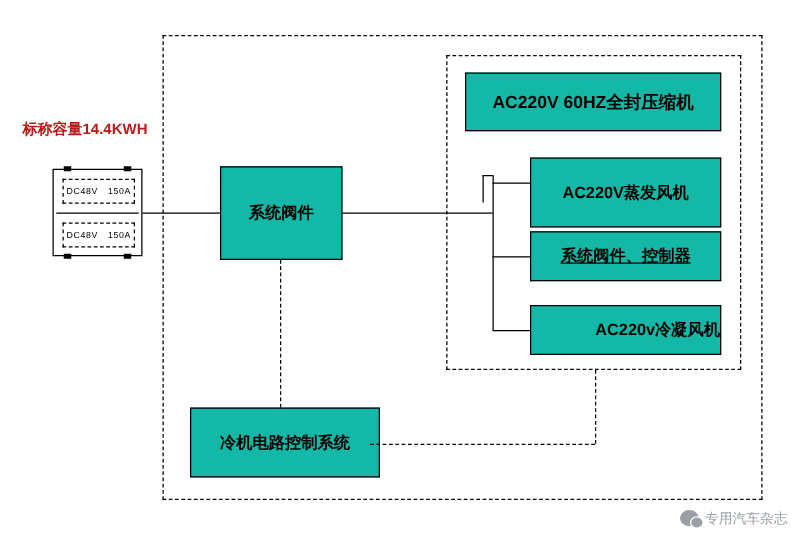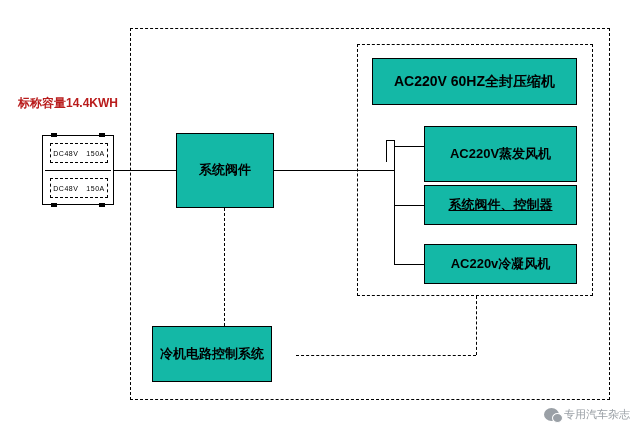--- a/index.html
+++ b/index.html
@@ -163,32 +163,32 @@
   </div>
 
   <div class="box" style="left:424px; top:126px; width:153px; height:56px;">
     <span class="mid-text">AC220V蒸发风机</span>
   </div>
 
   <div class="box" style="left:424px; top:185px; width:153px; height:40px;text-decoration:underline;">
     <span class="mid-text">系统阀件、控制器</span>
   </div>
 
-  <div class="box" style="left:424px; top:244px; width:153px; height:40px;">
+  <div class="box" style="left:424px; top:244px; width:153px; height:40px;justify-content:flex-end;">
     <span class="mid-text">AC220v冷凝风机</span>
   </div>
 
   <div class="line vline" style="left:394px; top:140px; height:124px;"></div>
   <div class="line hline" style="left:394px; top:146px; width:30px;"></div>
   <div class="line hline" style="left:394px; top:205px; width:30px;"></div>
   <div class="line hline" style="left:394px; top:264px; width:30px;"></div>
   <div class="line vline" style="left:386px; top:140px; height:22px;"></div>
   <div class="line hline" style="left:386px; top:140px; width:8px;"></div>
 
-  <div class="box" style="left:152px; top:326px; width:120px; height:56px;">
+  <div class="box" style="left:152px; top:326px; width:152px; height:56px;">
     <span class="mid-text">冷机电路控制系统</span>
   </div>
 
   <div class="dline-v" style="left:224px; top:208px; height:118px;"></div>
 
   <div class="dline-h" style="left:296px; top:355px; width:180px;"></div>
   <div class="dline-v" style="left:476px; top:296px; height:59px;"></div>
 
   <div id="watermark">
     <div id="wechat-icon"></div>

